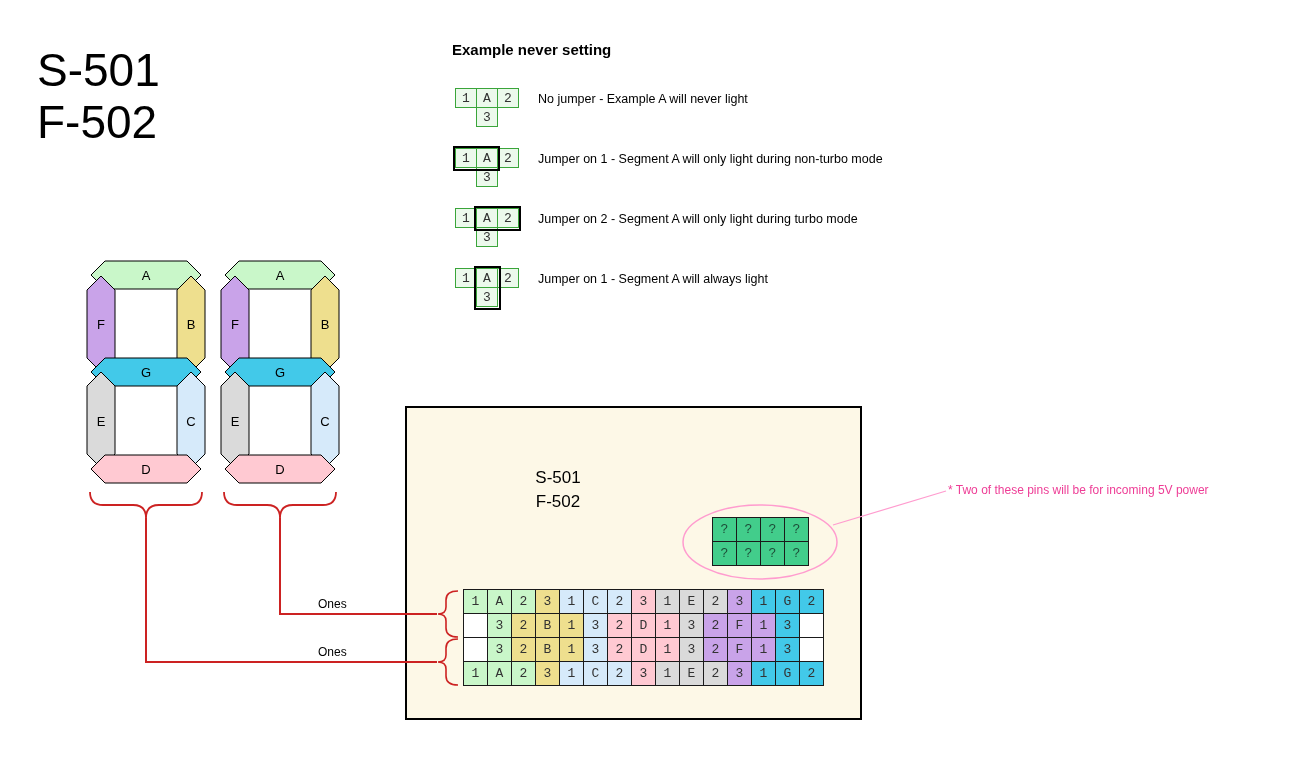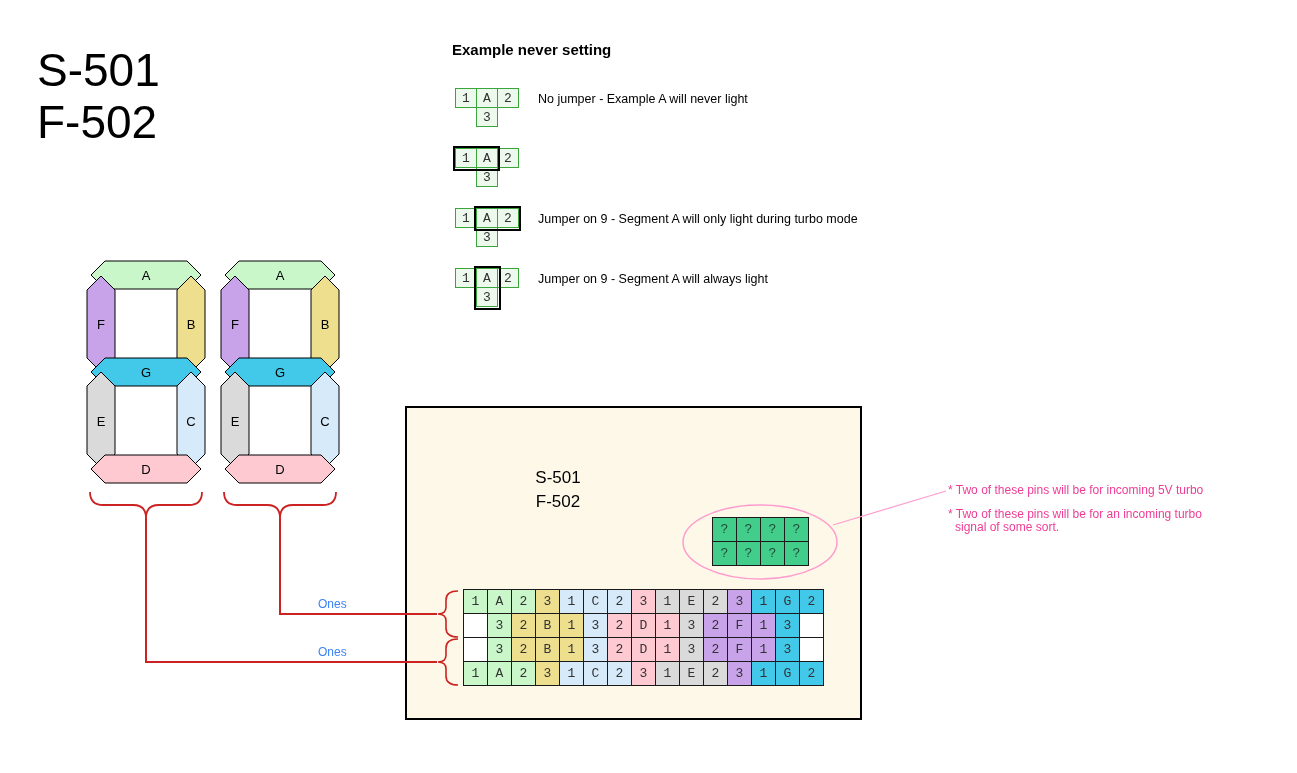--- a/index.html
+++ b/index.html
@@ -27,21 +27,21 @@
   .board { position:absolute; left:405px; top:406px; width:457px; height:314px; border:2px solid #000; }
   .board-title { position:absolute; left:498px; top:466px; width:120px; text-align:center;
                  font-size:17px; line-height:24px; color:#000; }
 
   .pin-grid { position:absolute; display:grid; gap:1px; padding:1px; background:#1a1a1a; width:max-content; }
   #jumper-grid { left:463px; top:589px; grid-template-columns:repeat(15,23px); grid-auto-rows:23px; }
   #mystery-grid { left:712px; top:517px; grid-template-columns:repeat(4,23px); grid-auto-rows:23px; }
   .gcell { display:flex; align-items:center; justify-content:center;
            font:13px "Liberation Mono",monospace; color:#333; }
 
-  .digit-label { position:absolute; font-size:12px; color:#3b82f6; }
+  .digit-label { position:absolute; font-size:12px; color:#000000; }
   #ones-label { left:318px; top:597px; }
   #tens-label { left:318px; top:645px; }
 
   .note { position:absolute; font-size:12px; line-height:13px; white-space:nowrap; }
   #note-power { left:948px; top:484px; }
   #note-turbo { left:948px; top:508px; }
   .note .indent { padding-left:7px; }
 
   .overlay { position:absolute; left:0; top:0; pointer-events:none; }
 </style>
@@ -67,40 +67,41 @@
     <div class="example-caption">No jumper - Example A will never light</div>
   </div>
   <div class="example" style="top:148px">
     <div class="example-pins">
         <div class="ecell" style="left: 0px; top: 0px; background: rgb(236, 249, 236); border-color: rgb(58, 165, 58);">1</div>
         <div class="ecell" style="left: 21px; top: 0px; background: rgb(236, 249, 236); border-color: rgb(58, 165, 58);">A</div>
         <div class="ecell" style="left: 42px; top: 0px; background: rgb(236, 249, 236); border-color: rgb(58, 165, 58);">2</div>
         <div class="ecell" style="left: 21px; top: 19px; background: rgb(236, 249, 236); border-color: rgb(58, 165, 58);">3</div>
         <div class="jhl jhl-1"></div>
       </div>
+    <div class="example-caption">Jumper on 1 - Segment A will only light during non-turbo mode</div>
   </div>
   <div class="example" style="top:208px">
     <div class="example-pins">
         <div class="ecell" style="left: 0px; top: 0px; background: rgb(236, 249, 236); border-color: rgb(58, 165, 58);">1</div>
         <div class="ecell" style="left: 21px; top: 0px; background: rgb(236, 249, 236); border-color: rgb(58, 165, 58);">A</div>
         <div class="ecell" style="left: 42px; top: 0px; background: rgb(236, 249, 236); border-color: rgb(58, 165, 58);">2</div>
         <div class="ecell" style="left: 21px; top: 19px; background: rgb(236, 249, 236); border-color: rgb(58, 165, 58);">3</div>
         <div class="jhl jhl-2"></div>
       </div>
-    <div class="example-caption">Jumper on 9 - Segment A will only light during turbo mode</div>
+    <div class="example-caption">Jumper on 2 - Segment A will only light during turbo mode</div>
   </div>
   <div class="example" style="top:268px">
     <div class="example-pins">
         <div class="ecell" style="left: 0px; top: 0px; background: rgb(236, 249, 236); border-color: rgb(58, 165, 58);">1</div>
         <div class="ecell" style="left: 21px; top: 0px; background: rgb(236, 249, 236); border-color: rgb(58, 165, 58);">A</div>
         <div class="ecell" style="left: 42px; top: 0px; background: rgb(236, 249, 236); border-color: rgb(58, 165, 58);">2</div>
         <div class="ecell" style="left: 21px; top: 19px; background: rgb(236, 249, 236); border-color: rgb(58, 165, 58);">3</div>
         <div class="jhl jhl-3"></div>
       </div>
-    <div class="example-caption">Jumper on 9 - Segment A will always light</div>
+    <div class="example-caption">Jumper on 1 - Segment A will always light</div>
   </div>
 
   <svg class="sevenseg" style="left:86px" width="120" height="224" viewBox="0 0 120 224">
     <polygon points="19,1 101,1 115,15 101,29 19,29 5,15" fill="#c9f7c9"></polygon>
     <polygon points="105,16 119,30 119,98 105,112 91,98 91,30" fill="#eedf8e"></polygon>
     <polygon points="15,16 29,30 29,98 15,112 1,98 1,30" fill="#c9a3e9"></polygon>
     <polygon points="19,98 101,98 115,112 101,126 19,126 5,112" fill="#42c9e9"></polygon>
     <polygon points="15,112 29,126 29,194 15,208 1,194 1,126" fill="#dadada"></polygon>
     <polygon points="105,112 119,126 119,194 105,208 91,194 91,126" fill="#d6eafa"></polygon>
     <polygon points="19,195 101,195 115,209 101,223 19,223 5,209" fill="#ffc9d2"></polygon>
@@ -205,25 +206,21 @@
       <div class="gcell" style="background: rgb(218, 218, 218);">2</div>
       <div class="gcell" style="background: rgb(201, 163, 233);">3</div>
       <div class="gcell" style="background: rgb(66, 201, 233);">1</div>
       <div class="gcell" style="background: rgb(66, 201, 233);">G</div>
       <div class="gcell" style="background: rgb(66, 201, 233);">2</div>
     </div>
 
   <div class="digit-label" id="ones-label">Ones</div>
   <div class="digit-label" id="tens-label">Ones</div>
 
-  <div class="note" id="note-power" style="color: rgb(238, 61, 150);">* Two of these pins will be for incoming 5V turbo</div>
-  <div class="note" id="note-turbo" style="color: rgb(238, 61, 150);">
-    <div>* Two of these pins will be for an incoming turbo</div>
-    <div class="indent">signal of some sort.</div>
-  </div>
+  <div class="note" id="note-power" style="color: rgb(238, 61, 150);">* Two of these pins will be for incoming 5V power</div>
 
   <svg class="overlay" width="1297" height="773" viewBox="0 0 1297 773">
     <path fill="none" stroke-width="1.8" d="M 90 492 Q 90 505 103 505 L 133 505 Q 146 505 146 518 Q 146 505 159 505 L 189 505 Q 202 505 202 492" stroke="#cc2222"></path>
     <path fill="none" stroke-width="1.8" d="M 224 492 Q 224 505 237 505 L 267 505 Q 280 505 280 518 Q 280 505 293 505 L 323 505 Q 336 505 336 492" stroke="#cc2222"></path>
     <path fill="none" stroke-width="2" d="M 280 518 L 280 614 L 437 614" stroke="#cc2222"></path>
     <path fill="none" stroke-width="2" d="M 146 518 L 146 662 L 437 662" stroke="#cc2222"></path>
     <path fill="none" stroke-width="1.6" d="M 458 591 Q 446 591 446 600 L 446 607 Q 446 614 438 614 Q 446 614 446 621 L 446 628 Q 446 637 458 637" stroke="#cc2222"></path>
     <path fill="none" stroke-width="1.6" d="M 458 639 Q 446 639 446 648 L 446 655 Q 446 662 438 662 Q 446 662 446 669 L 446 676 Q 446 685 458 685" stroke="#cc2222"></path>
     <ellipse cx="760" cy="542" rx="77" ry="37" fill="none" stroke-width="1.5" stroke="#ff9ccf"></ellipse>
     <path fill="none" stroke-width="1.2" d="M 833 525 L 946 491" stroke="#ff9ccf"></path>

